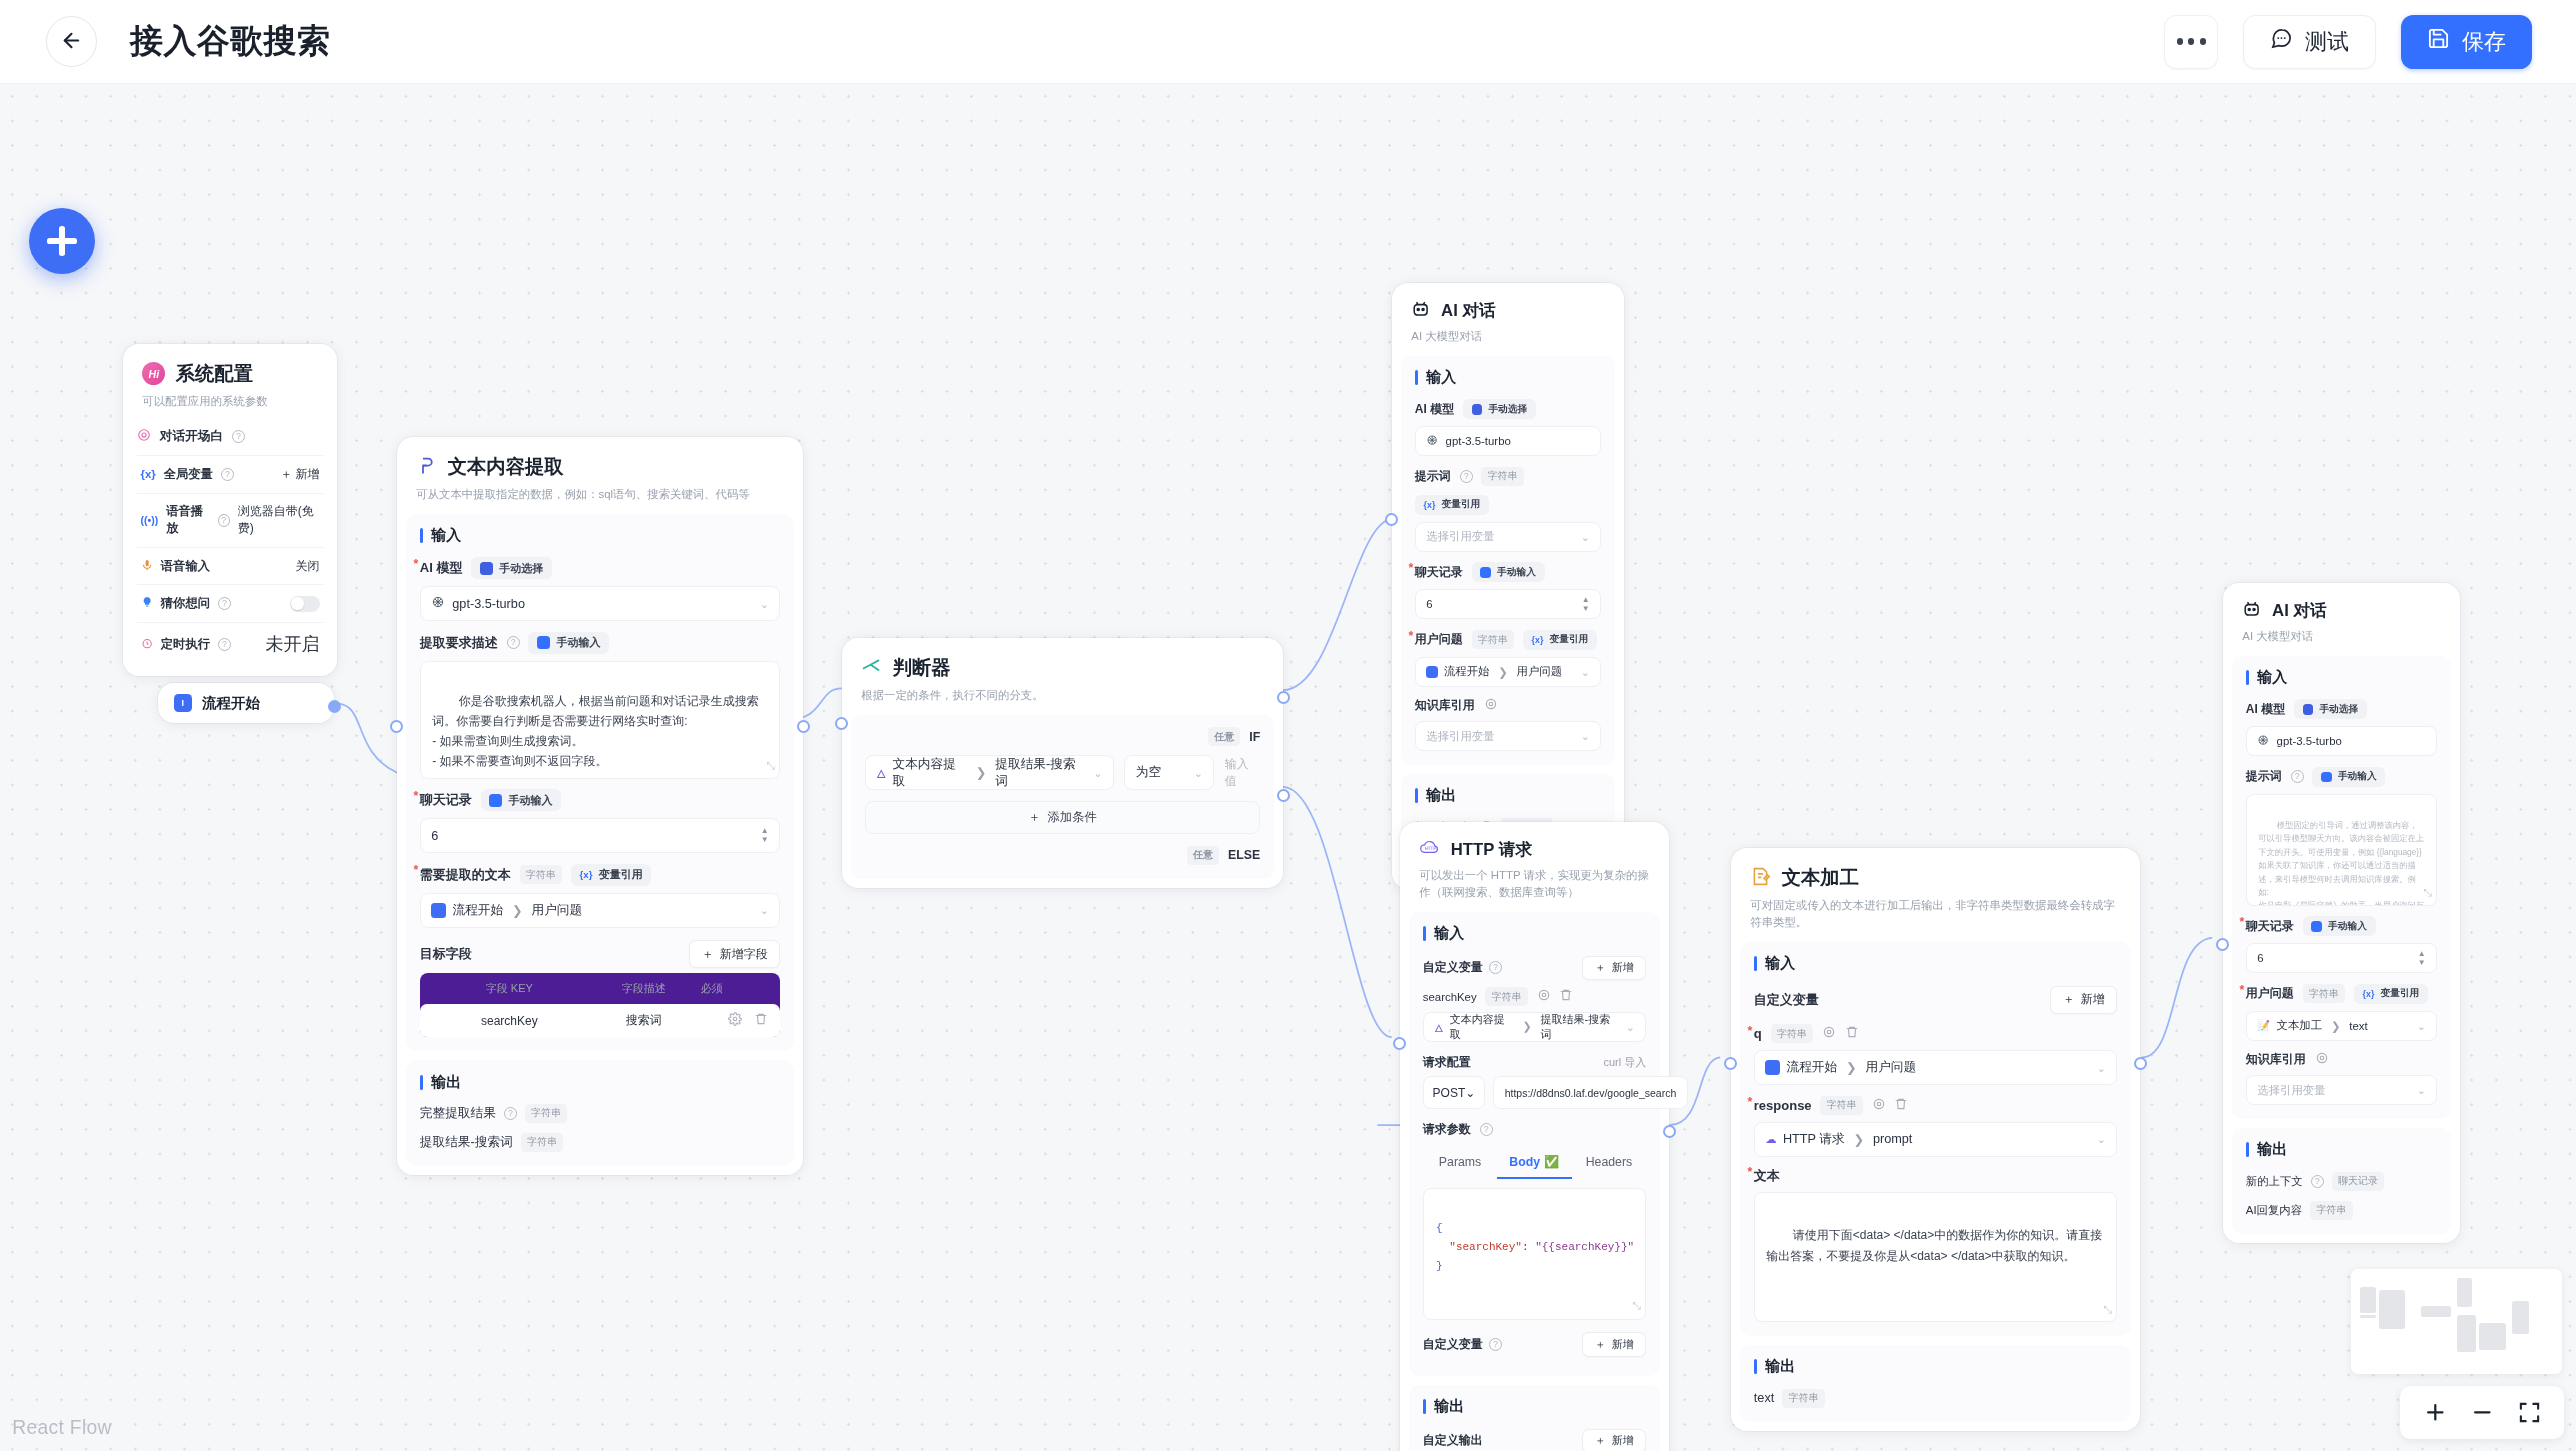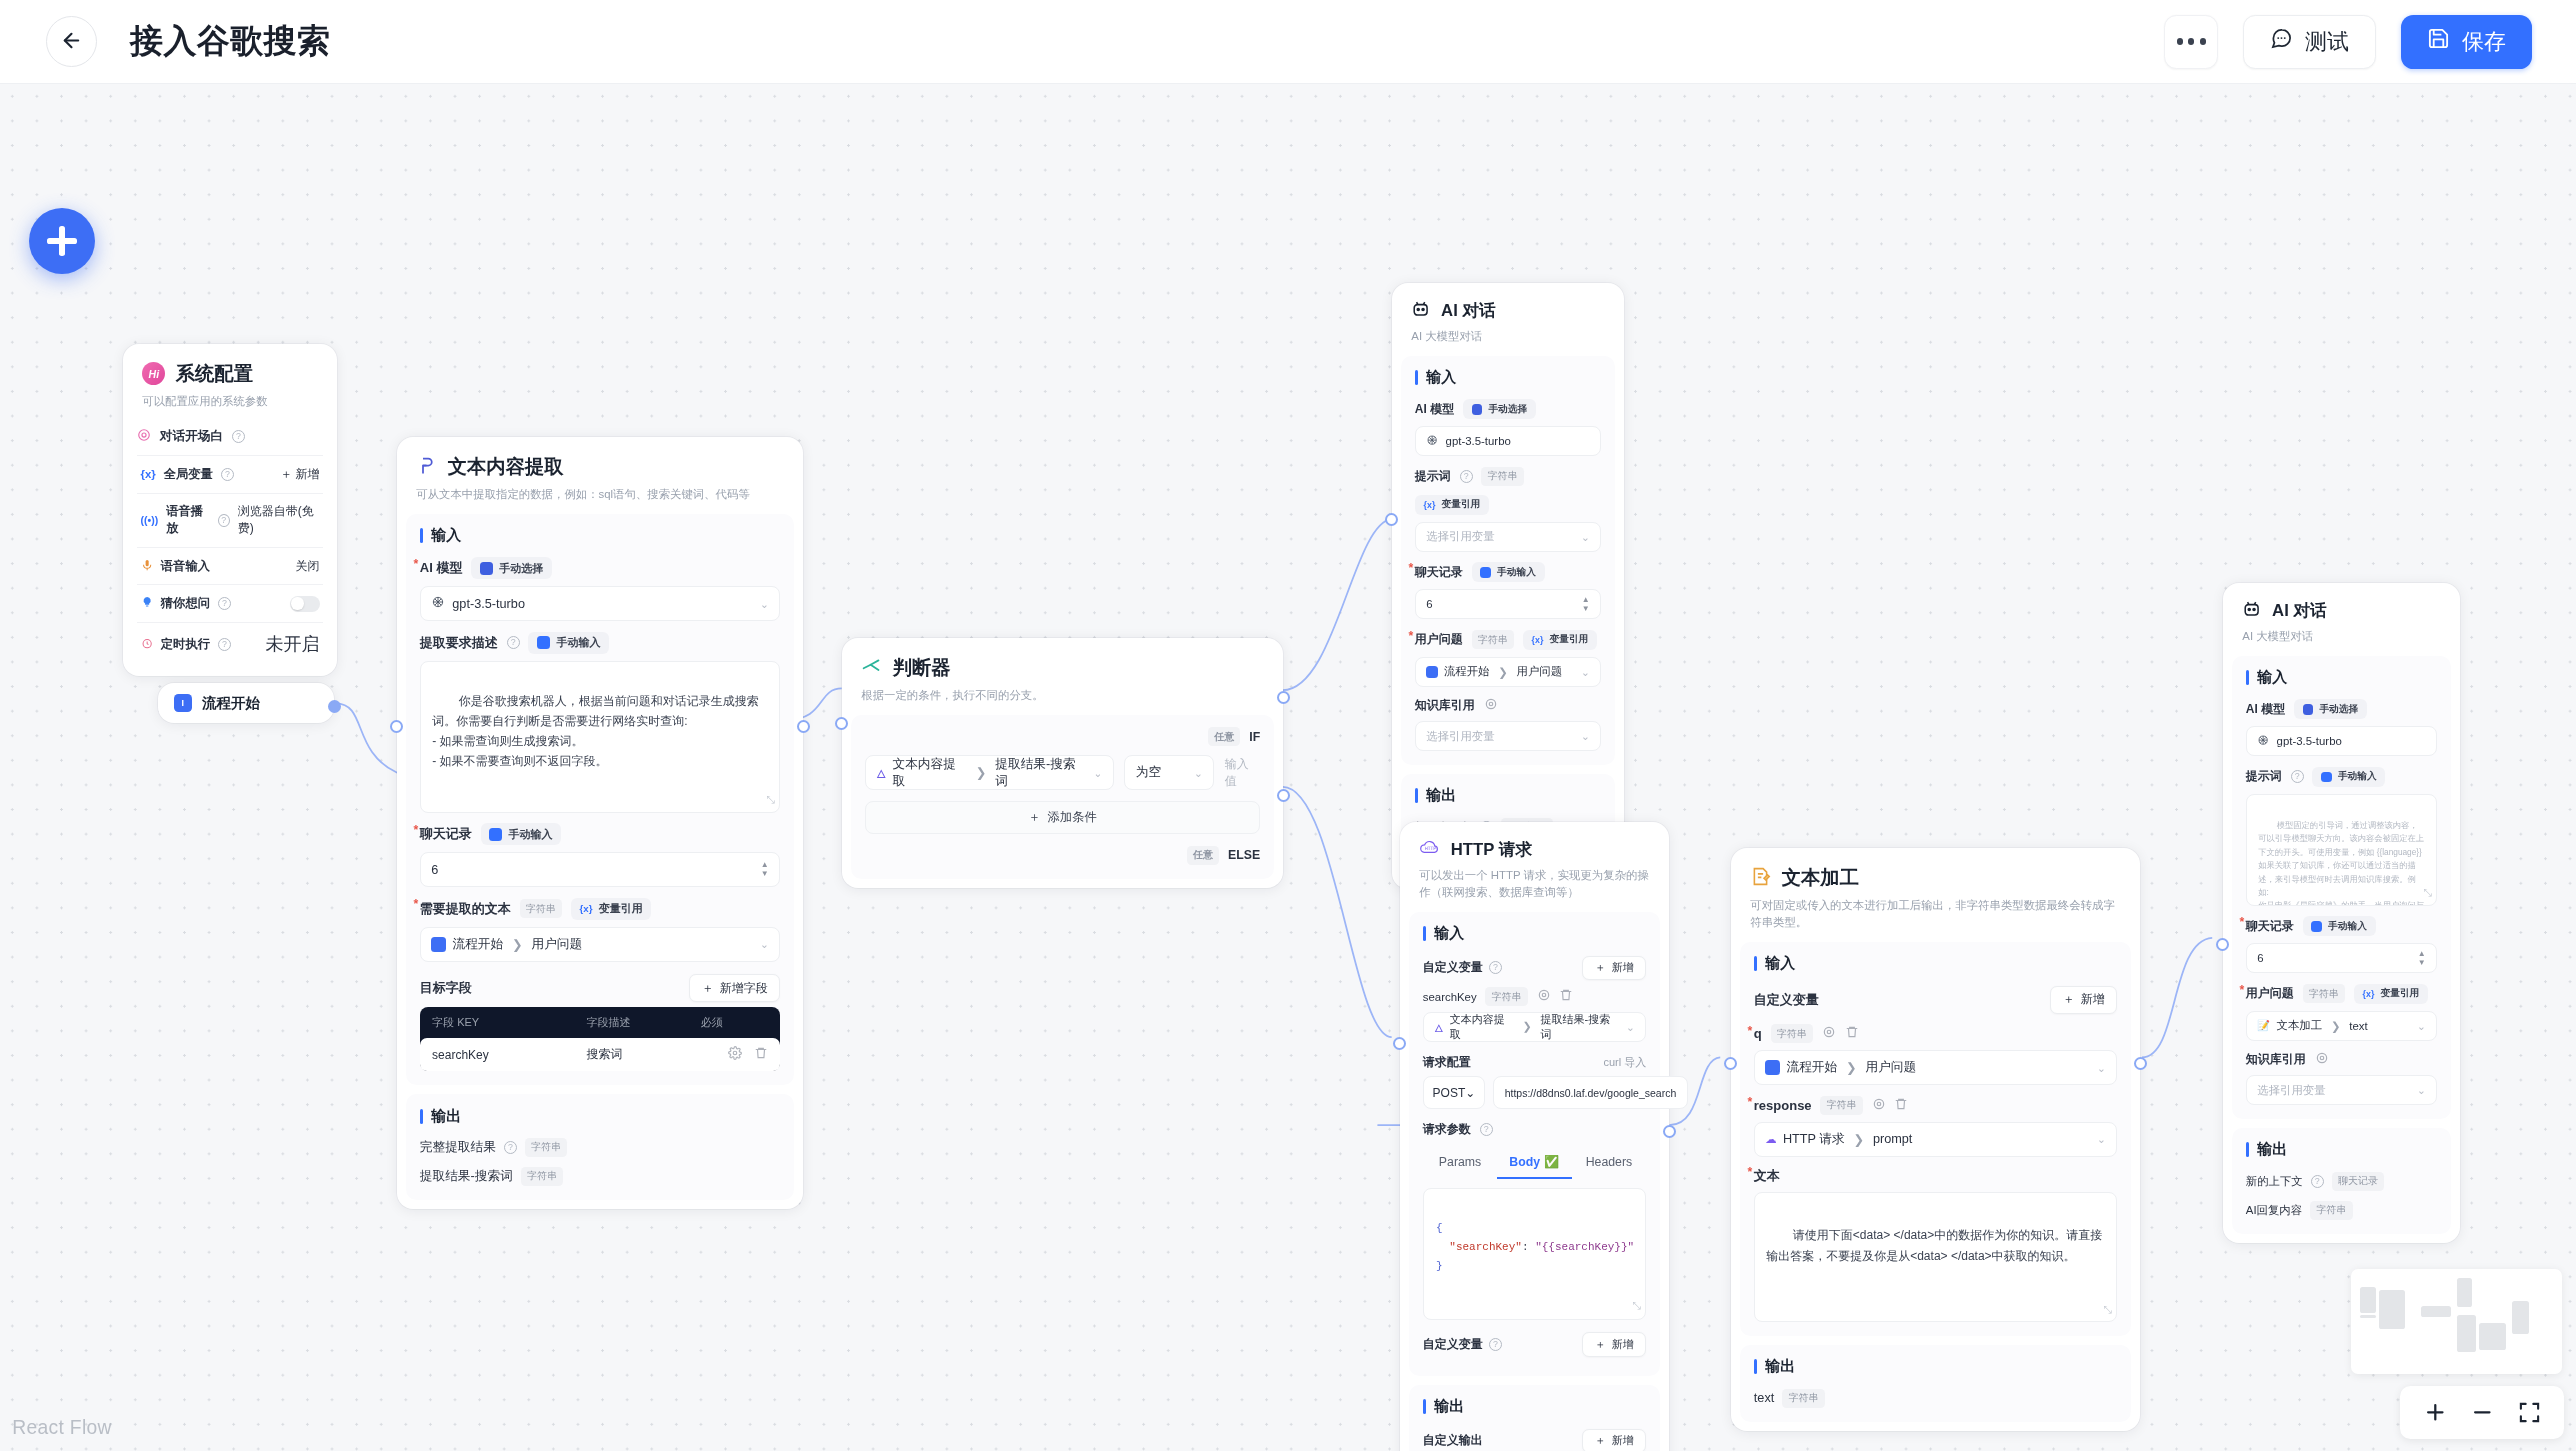--- a/index.html
+++ b/index.html
@@ -110,21 +110,21 @@
   .varref { display: inline-flex; align-items: center; gap: 6.2px; }
   .varref .ic { width: 15px; height: 15px; border-radius: 3.5px; display: inline-block; flex: 0 0 auto; }
   .sep { color: #9aa1ad; margin: 0 2.6px; }
 
   .hdr-row { display: flex; align-items: center; justify-content: space-between; margin: 12.3px 0 5.3px 0; }
   .btn-sm {
     background: #fff; border: 0.9px solid #ebedf0; border-radius: 7px; height: 28px;
     display: inline-flex; align-items: center; gap: 6.2px; padding: 0 11.4px; font-size: 12px;
     color: #2b3240; cursor: pointer; box-shadow: 0 0.9px 1.8px rgba(0,0,0,.03);
   }
-  .tbl { background: #0f172a; border-radius: 8px; margin-top: 5.3px; }
+  .tbl { background: #4c1d95; border-radius: 8px; margin-top: 5.3px; text-align: center; }
   .tbl .th, .tbl .tr { display: flex; align-items: center; padding: 8px 12.3px; font-size: 12px; }
   .tbl .th { color: #9aa1ad; font-size: 11px; background: transparent; }
   .tbl .tr { color: #2b3240; background: #fff; border-radius: 7px; }
   .c1 { width: 46%; } .c2 { width: 34%; } .c3 { width: 20%; display:flex; gap:12.3px; justify-content:flex-end; }
 
   .outline-row { display: flex; align-items: center; gap: 8px; margin-top: 9.7px; font-size: 12.7px; color: #2b3240; }
 
   
   .cond-flag { display: flex; align-items: center; gap: 8.8px; justify-content: flex-end; font-size: 12.3px; color: #2b3240; font-weight: 600;}
   .cond-row { display: flex; gap: 10.5px; align-items: center; margin-top: 8.8px; }
@@ -333,21 +333,21 @@
       </div>
 
       <div class="lbl-row">
         <span class="lbl">提取要求描述</span>
         <span class="help">?</span>
         <span class="chip">
           <span class="sq sq-blue"></span>
           <span>手动输入</span>
         </span>
       </div>
-      <div class="ta" style="height:152px;margin-top:7px;">
+      <div class="ta" style="height:118px;margin-top:7px;">
         <span>你是谷歌搜索机器人，根据当前问题和对话记录生成搜索词。你需要自行判断是否需要进行网络实时查询:
 - 如果需查询则生成搜索词。
 - 如果不需要查询则不返回字段。</span>
         <span class="resize">⤡</span>
       </div>
 
       <div class="lbl-row">
         <span class="lbl req">聊天记录</span>
         <span class="chip">
           <span class="sq sq-blue"></span>

